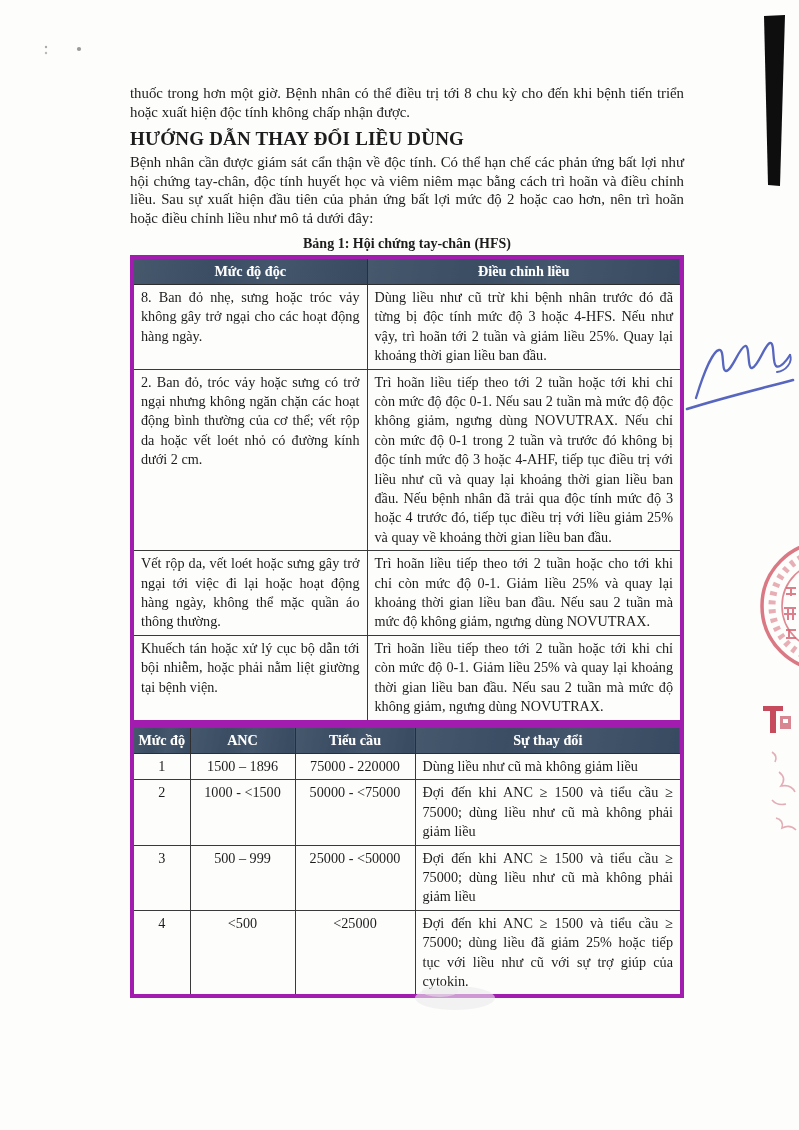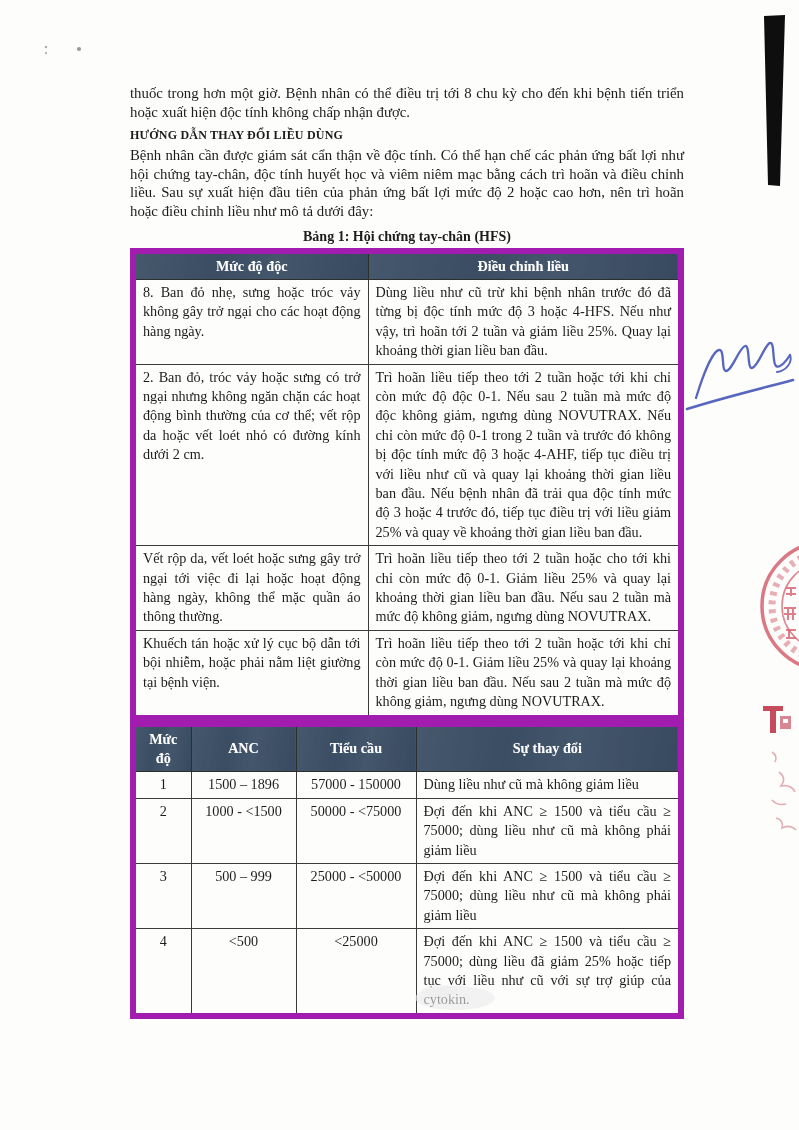--- a/index.html
+++ b/index.html
@@ -11,40 +11,40 @@
     font-family:"Liberation Serif","DejaVu Serif",serif;
     color:#1c1c1c;
   }
   .content{
     position:absolute;left:130px;top:84px;width:554px;
   }
   .intro, .body-par{
     margin:0;font-size:14.8px;line-height:18.6px;text-align:justify;
   }
   .section-heading{
-    margin:7px 0 3px 0;font-size:12px;font-weight:bold;letter-spacing:.2px;
+    margin:7px 0 3px 0;font-size:19px;font-weight:bold;letter-spacing:.2px;
   }
   .tbl-caption{
     margin:8px 0 3px 0;text-align:center;font-weight:bold;font-size:14px;
   }
   table{
     border-collapse:collapse;width:554px;table-layout:fixed;
     font-size:14.2px;line-height:19.4px;
   }
   td,th{
     border:1px solid #3a3a3a;vertical-align:top;
     padding:3px 7px;text-align:justify;
   }
   th{
     background:linear-gradient(100deg,#46586c 0%,#3a4d63 35%,#44566b 60%,#374a60 100%);
     color:#fff;font-weight:bold;text-align:center;vertical-align:middle;
     padding:3px 4px;border-color:#2e2e2e;
     text-shadow:0 0 1px rgba(255,255,255,.25);
   }
-  table{border:6px solid #a21caf;}
+  table{border:4px solid #a21caf;}
   .t2 .c-level{width:58px;text-align:center;}
   .t2 .c-anc{width:105px;text-align:center;}
   .t2 .c-plt{width:120px;text-align:center;}
   .t2 td.c-level, .t2 td.c-anc, .t2 td.c-plt{text-align:center;}
   .t2 td.right{}
   .t1 .c-tox{width:235px;}
   .overlay{position:absolute;left:0;top:0;pointer-events:none;}
 </style>
 </head>
 <body>
@@ -96,21 +96,21 @@
       <tbody>
           <tr>
         <th>Mức độ</th>
         <th>ANC</th>
         <th>Tiểu cầu</th>
         <th>Sự thay đổi</th>
       </tr>
       <tr>
         <td class="c-level">1</td>
         <td class="c-anc">1500 – 1896</td>
-        <td class="c-plt">57000 - 150000</td>
+        <td class="c-plt">75000 - 220000</td>
         <td>Dùng liều như cũ mà không giảm liều</td>
       </tr>
       <tr>
         <td class="c-level">2</td>
         <td class="c-anc">1000 - &lt;1500</td>
         <td class="c-plt">50000 - &lt;75000</td>
         <td>Đợi đến khi ANC ≥ 1500 và tiểu cầu ≥ 75000; dùng liều như cũ mà không phải giảm liều</td>
       </tr>
       <tr>
         <td class="c-level">3</td>

